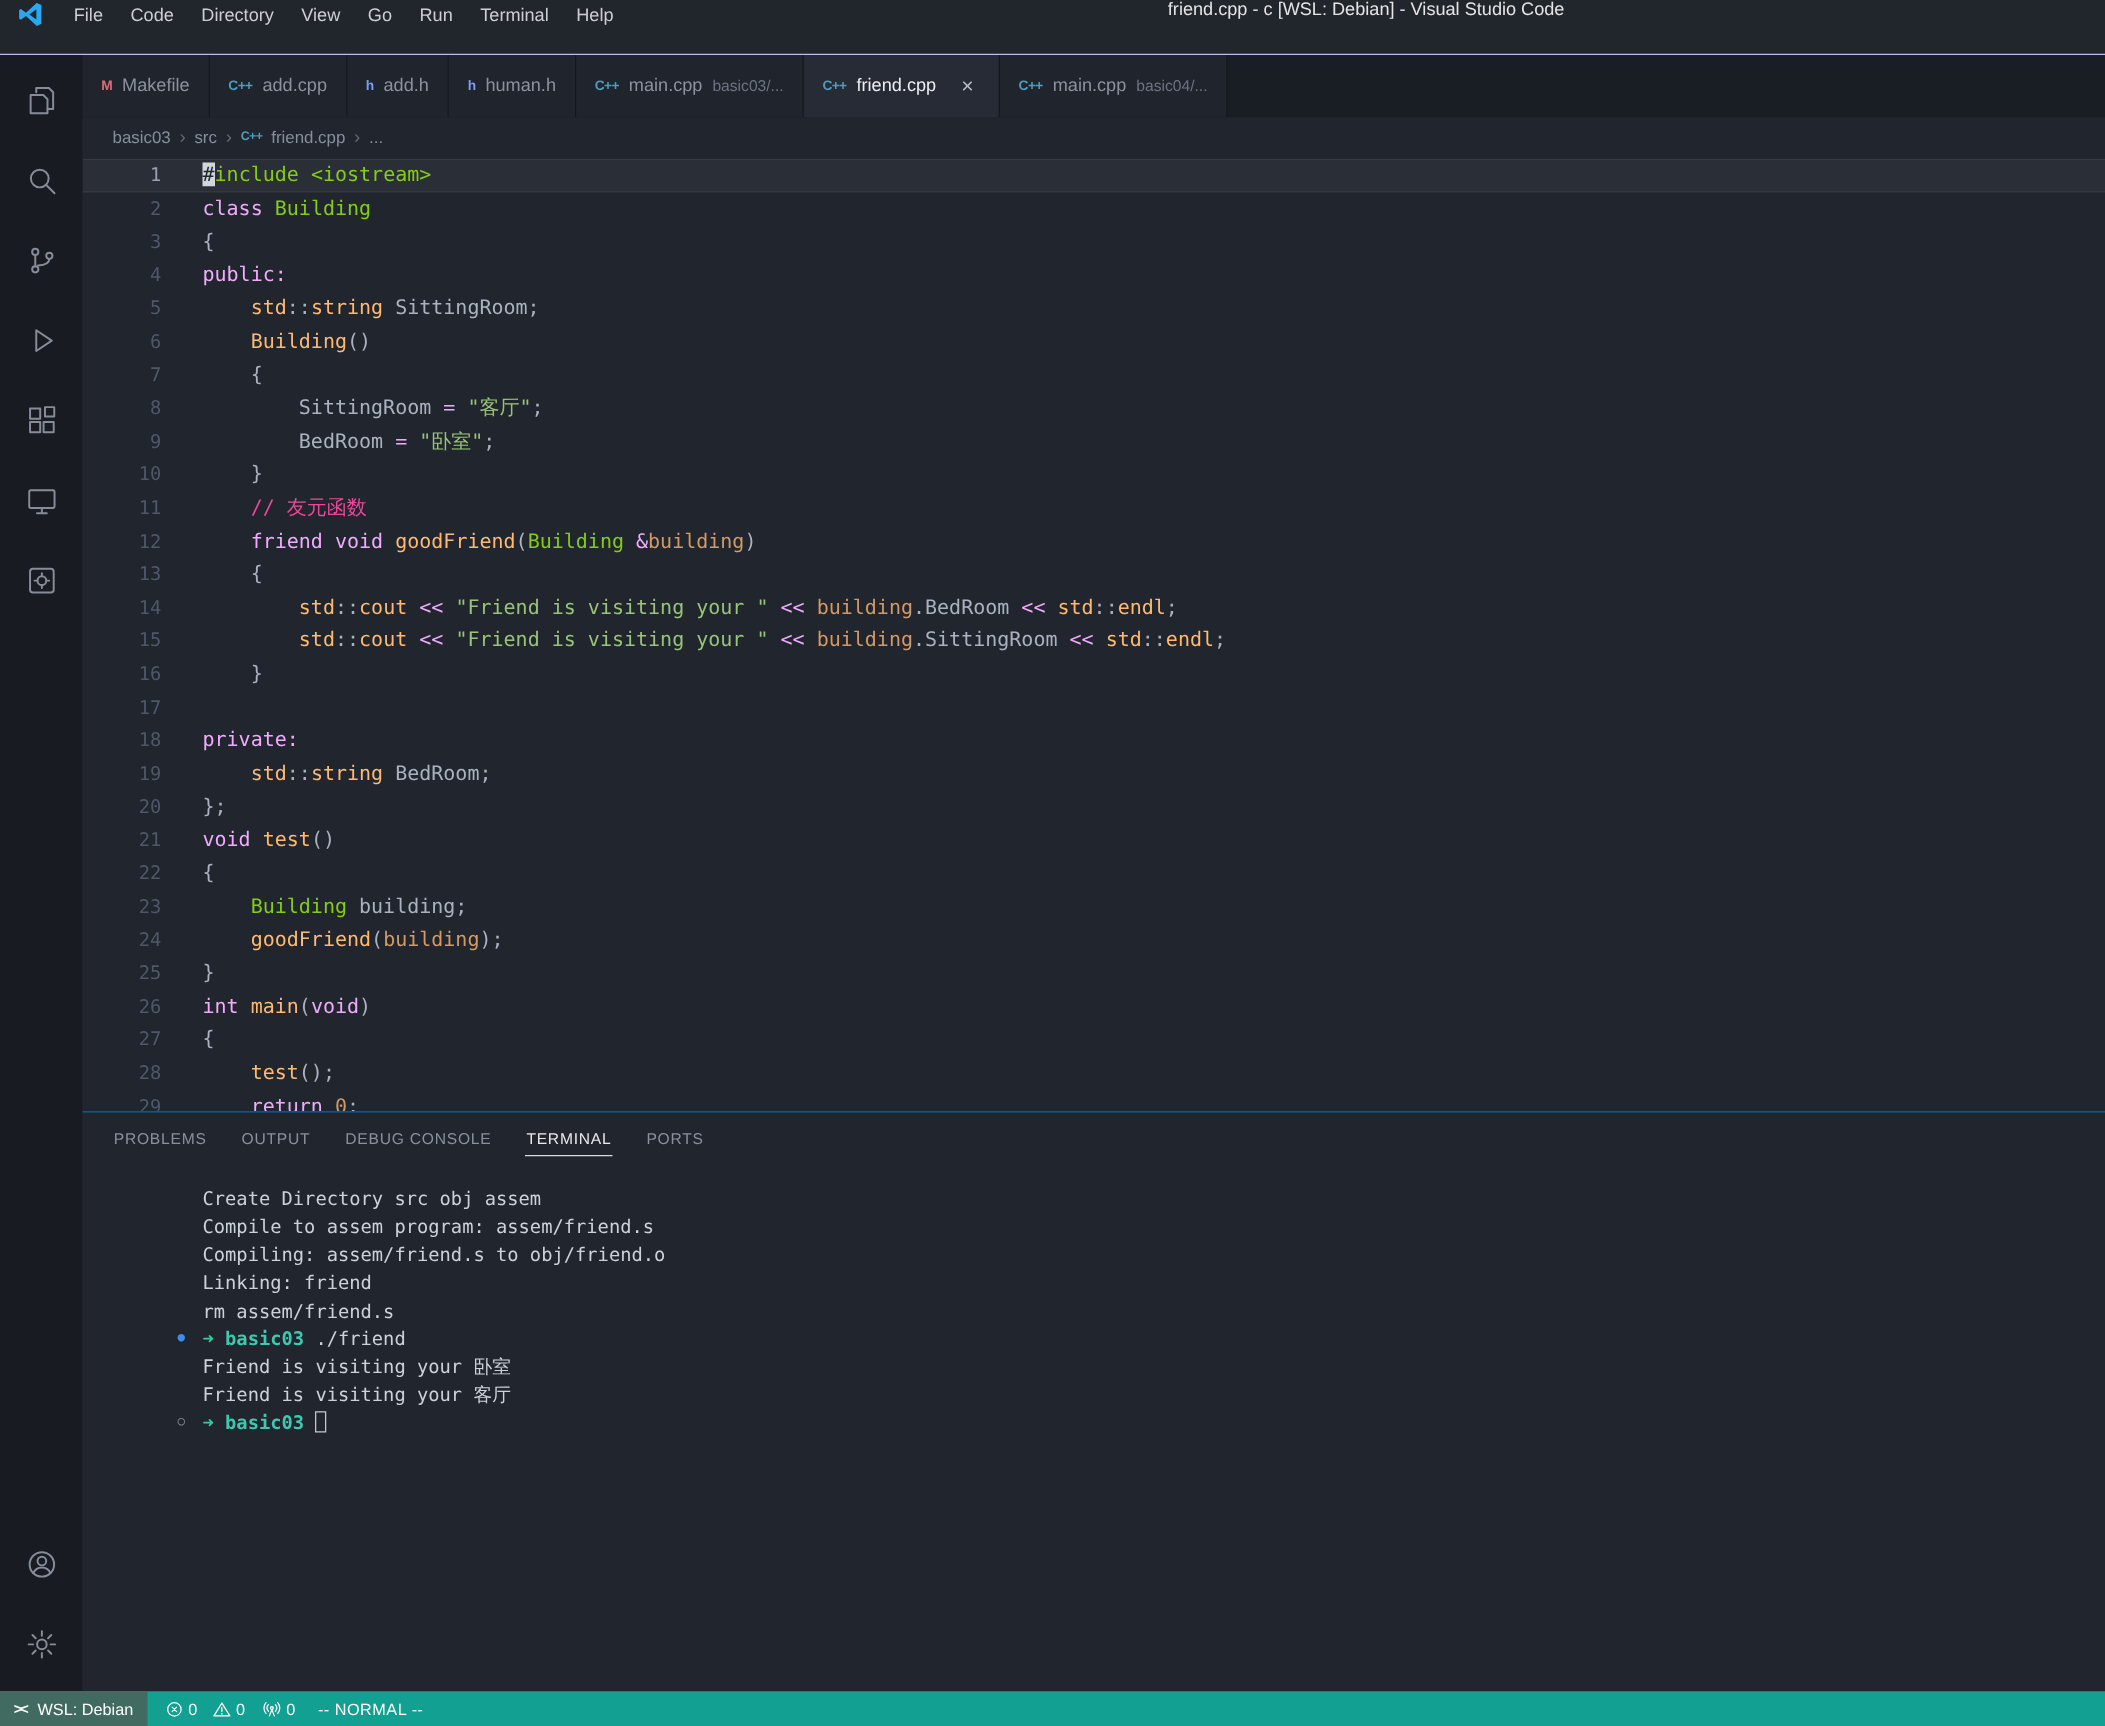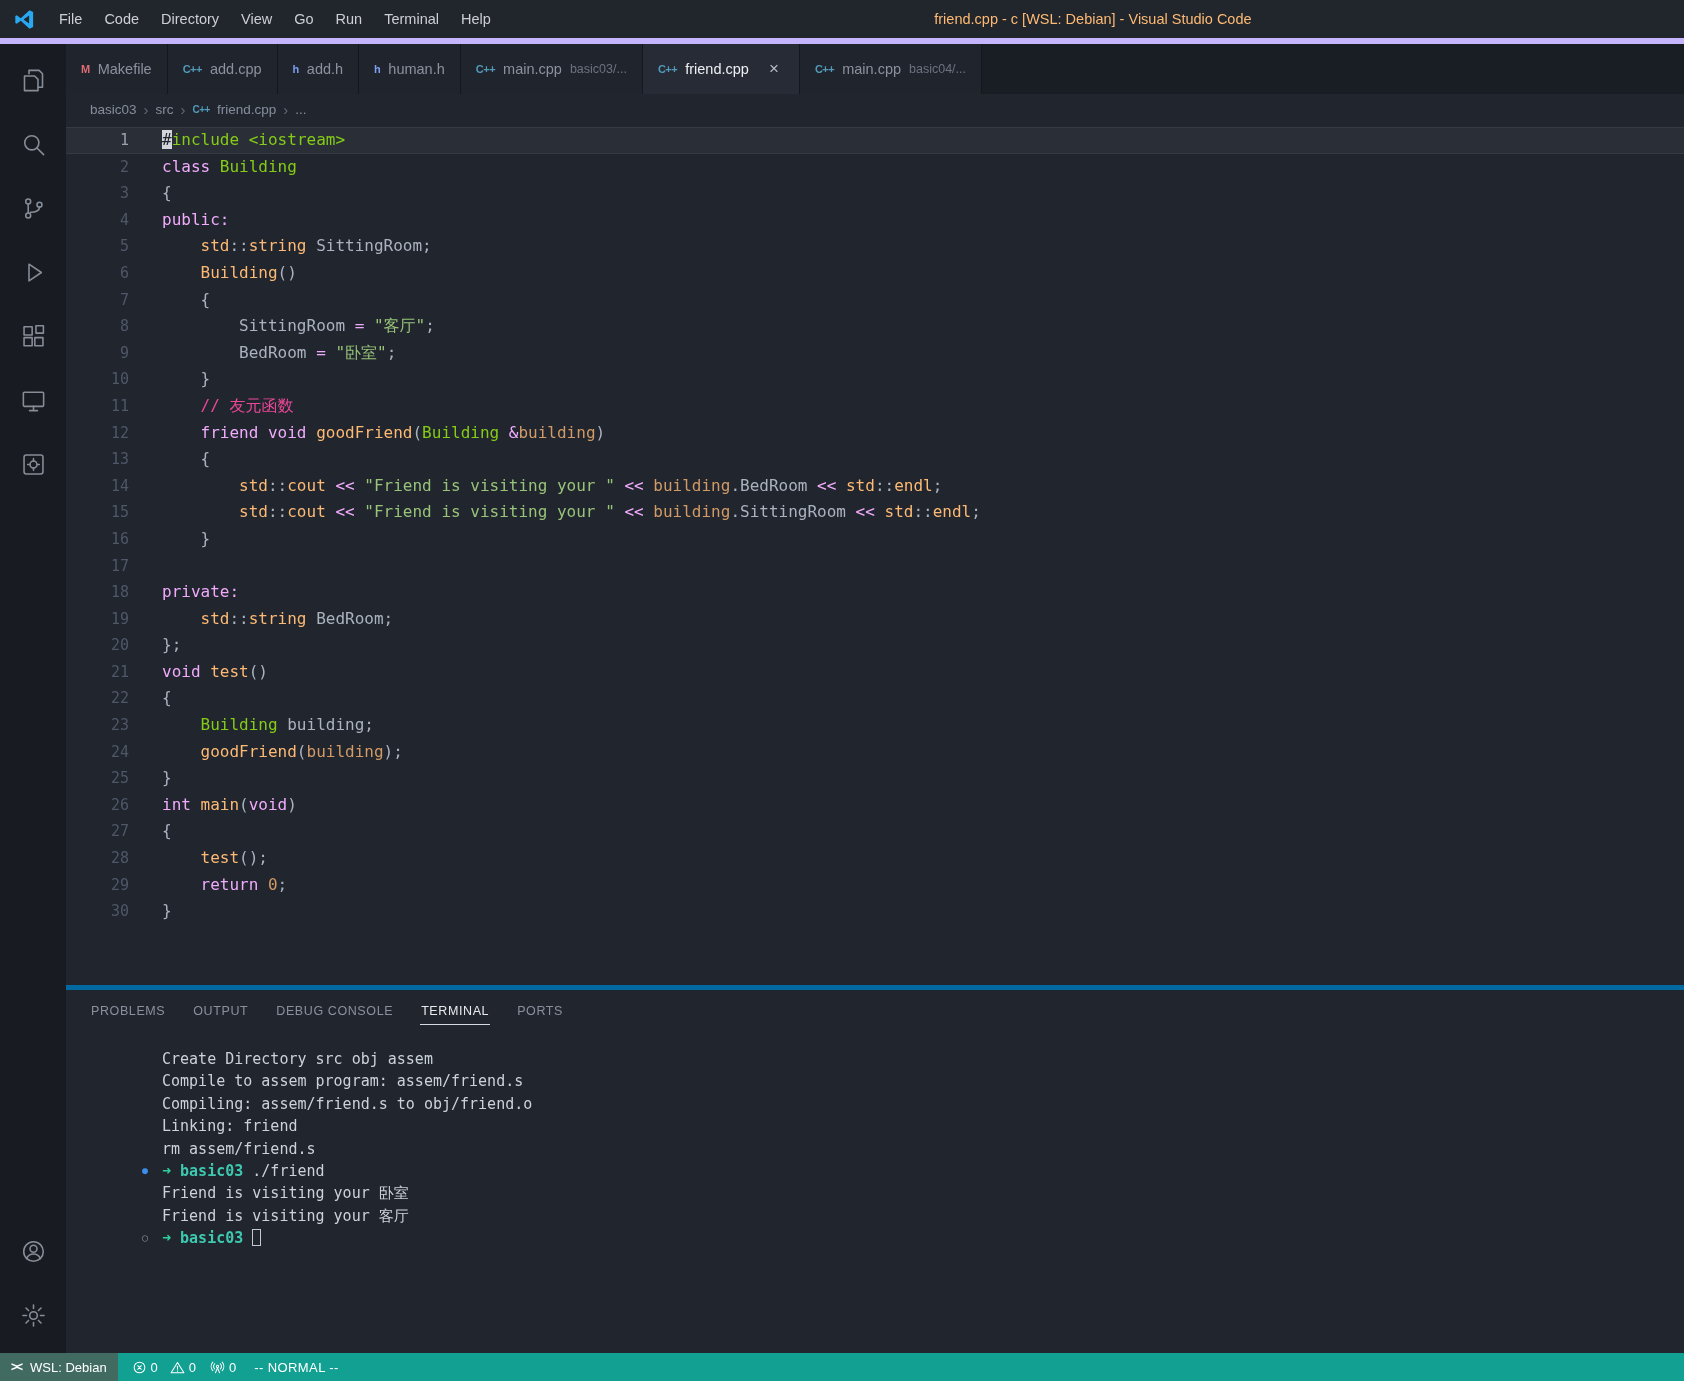--- a/index.html
+++ b/index.html
@@ -1,24 +1,24 @@
 <!DOCTYPE html>
 <html><head>
 <meta charset="utf-8">
 <style>
   *{box-sizing:border-box;margin:0;padding:0}
   body{width:1684px;height:1381px;overflow:hidden;background:#21252e;font-family:"Liberation Sans",sans-serif;cursor:default}
   .app{display:flex;flex-direction:column;width:100%;height:100%}
 
   
-  .titlebar{height:44px;flex:0 0 auto;background:#21252c;border-bottom:6px solid #c4b5fd;display:flex;align-items:center}
+  .titlebar{height:44px;flex:0 0 auto;background:#21252c;border-bottom:1px solid #c4b5fd;display:flex;align-items:flex-start}
   .logo{width:48px;display:flex;justify-content:center;align-items:center}
   .menus{display:flex;color:#ccd0d6;font-size:14.5px}
   .menu-item{padding:5px 11px;border-radius:5px}
-  .win-title{flex:1;text-align:center;color:#fdba74;font-size:14.5px;white-space:nowrap;overflow:hidden}
+  .win-title{flex:1;text-align:center;color:#e5e5e5;font-size:14.5px;white-space:nowrap;overflow:hidden}
 
   .main{flex:1;display:flex;min-height:0}
 
   
   .activity-bar{width:66px;flex:0 0 auto;background:#181b21;display:flex;flex-direction:column;justify-content:space-between;align-items:center;padding:4px 0 6px}
   .ab-group{display:flex;flex-direction:column;align-items:center}
   .ab-item{width:66px;height:64px;display:flex;align-items:center;justify-content:center;color:#868d98}
   .ab-item svg{stroke:currentColor;fill:none;stroke-width:1.4;stroke-linecap:round;stroke-linejoin:round}
 
   .workbench{flex:1;display:flex;flex-direction:column;min-width:0}
@@ -42,21 +42,21 @@
   .code-line{display:flex;height:26.6px;line-height:26.6px;font-family:"DejaVu Sans Mono",monospace;font-size:16px}
   .code-line.active{background:rgba(255,255,255,.045);box-shadow:inset 0 1px 0 rgba(255,255,255,.06),inset 0 -1px 0 rgba(255,255,255,.06)}
   .ln{flex:0 0 96px;padding-right:33px;text-align:right;color:#4f5768;font-size:15px}
   .code-line.active .ln{color:#9aa2b1}
   .lc{white-space:pre;color:#abb2bf}
   .k{color:#f0abfc}.t{color:#84cc16}.s{color:#98c379}.f{color:#fdba74}.o{color:#d19a66}
   .c{color:#ec4899;}
   .cursor{background:#d2d6dc;color:#21252e}
 
   
-  .panel{height:368px;flex:0 0 auto;background:#21252e;border-top:5px solid #0369a1;display:flex;flex-direction:column}
+  .panel{height:464px;flex:0 0 auto;background:#21252e;border-top:1px solid #0369a1;display:flex;flex-direction:column}
   .panel-tabs{height:44px;flex:0 0 auto;display:flex;align-items:center;padding-left:24px}
   .ptab{margin-right:26px;padding:4px 1px 6px;font-size:12.5px;letter-spacing:.6px;color:#8a919d;border-bottom:1px solid transparent}
   .ptab.active{color:#e8eaee;border-bottom-color:#d7dae0}
   .terminal{flex:1;padding:14px 0 0 79px;font-family:"DejaVu Sans Mono",monospace;font-size:15px;color:#ccd2da;overflow:hidden}
   .term-line{position:relative;height:22.4px;line-height:22.4px;white-space:pre;padding-left:17px}
   .tdeco{position:absolute;left:-3px;top:0;font-size:10px}
   .tdeco.filled{color:#3b8eea}.tdeco.hollow{color:#8a9199}
   .tg{color:#2ece9d}.tc{color:#3dc9b0;font-weight:bold}
   .tcursor{display:inline-block;width:9px;height:17px;border:1.5px solid #c3c9d2;vertical-align:-3px}
 

